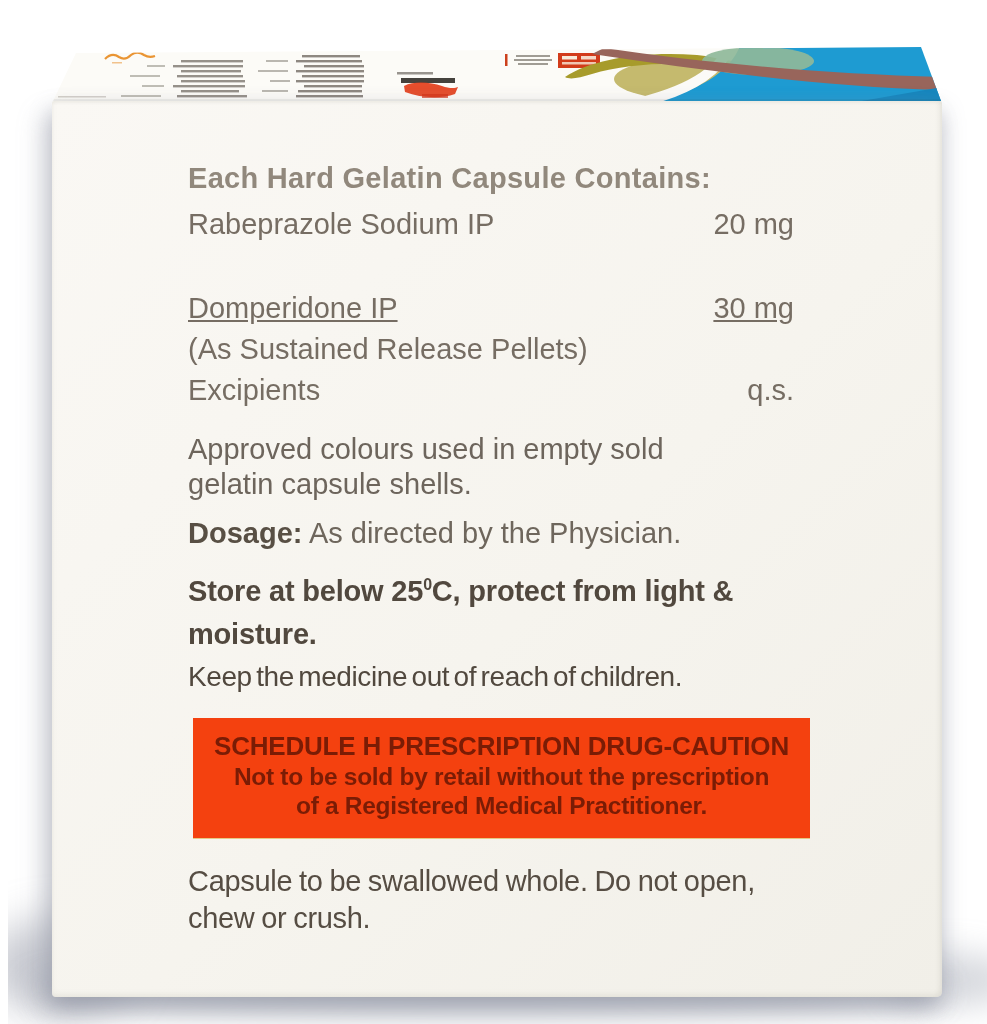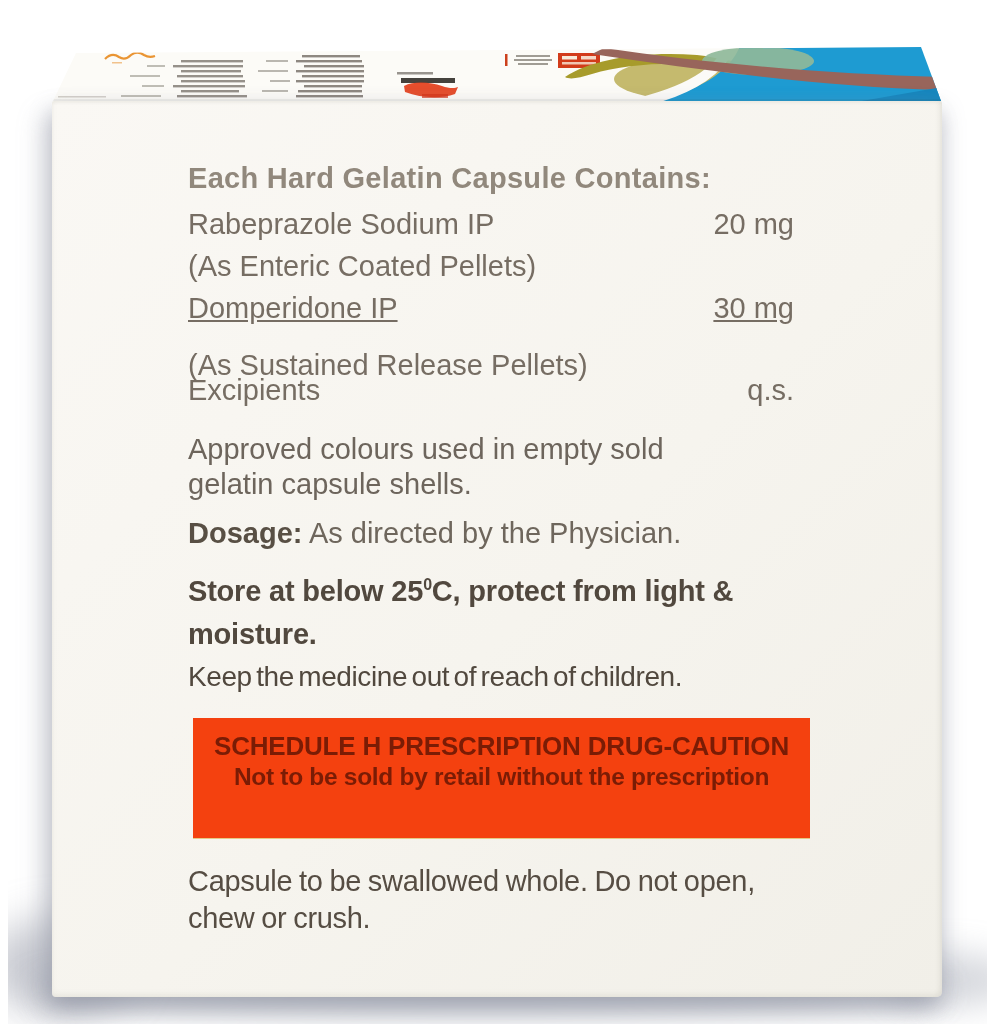--- a/index.html
+++ b/index.html
@@ -54,21 +54,21 @@
     left:136px;top:61px;
     font-size:29px;font-weight:bold;letter-spacing:.3px;
     color:var(--header_text,#91887c);
   }
   .comp-row{
     left:136px;width:606px;
     display:flex;justify-content:space-between;
     font-size:29px;color:var(--body_text,#766d63);
     white-space:nowrap;
   }
-  .r1{top:107px;} .r2{top:149px;} .r3{top:191px;text-decoration:underline;} .r4{top:248px;} .r5{top:273px;}
+  .r1{top:107px;} .r2{top:149px;} .r3{top:191px;text-decoration:underline;} .r4{top:232px;} .r5{top:273px;}
 
   .approved{
     left:136px;top:331px;
     font-size:29px;line-height:35px;color:#6d655c;
   }
   .approved span{display:block;}
 
   .dosage{left:136px;top:416px;font-size:29px;white-space:nowrap;text-align:center;}
   .dosage .lbl{font-weight:bold;color:#584f44;}
   .dosage .txt{color:#6e665c;}
@@ -194,24 +194,20 @@
   </div>
 
   <div class="box-front">
 
     <h2 class="comp-header">Each Hard Gelatin Capsule Contains:</h2>
 
     <div class="comp-row r1">
       <span>Rabeprazole Sodium IP</span>
       <span>20 mg</span>
     </div>
-    <div class="comp-row r2">
-      <span>(As Enteric Coated Pellets)</span>
-      <span></span>
-    </div>
     <div class="comp-row r3">
       <span>Domperidone IP</span>
       <span>30 mg</span>
     </div>
     <div class="comp-row r4">
       <span>(As Sustained Release Pellets)</span>
       <span></span>
     </div>
     <div class="comp-row r5">
       <span>Excipients</span>
@@ -230,20 +226,21 @@
     <div class="storage">
       <span>Store at below 25</span><sup>0</sup><span>C, protect from light &amp;</span>
       <span class="l2">moisture.</span>
     </div>
 
     <div class="keep">Keep the medicine out of reach of children.</div>
 
     <div class="schedule">
       <div class="l1">SCHEDULE H PRESCRIPTION DRUG-CAUTION</div>
       <div class="l2">Not to be sold by retail without the prescription</div>
+      <div class="l3">of a Registered Medical Practitioner.</div>
     </div>
 
     <div class="swallow">
       <span>Capsule to be swallowed whole. Do not open,</span>
       <span>chew or crush.</span>
     </div>
 
   </div>
 </div>
 

